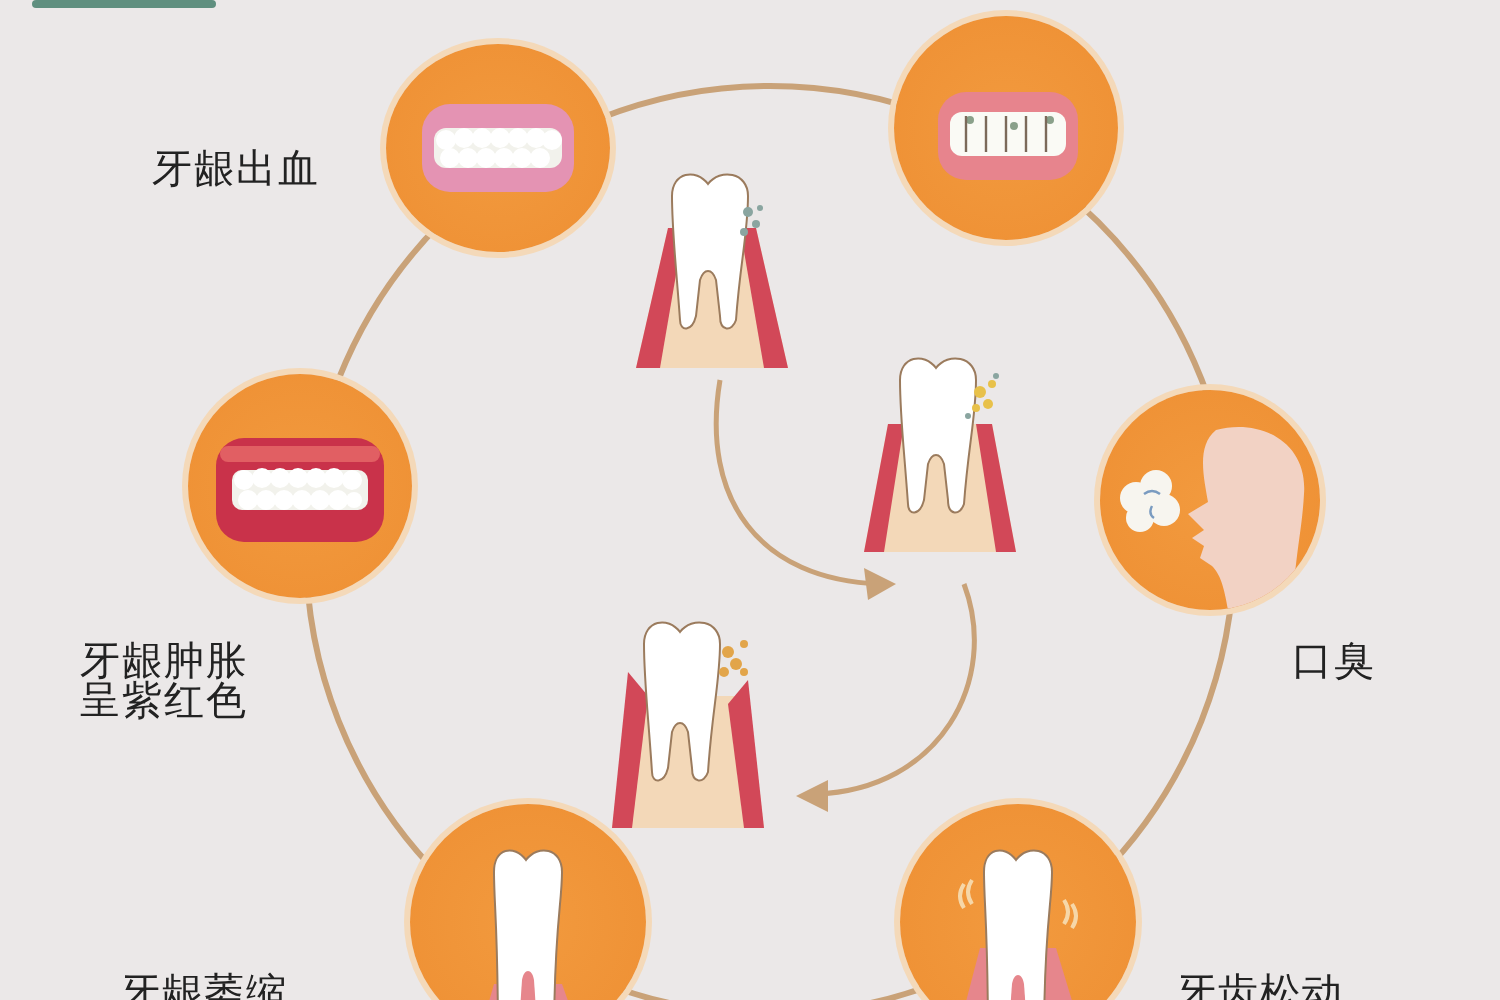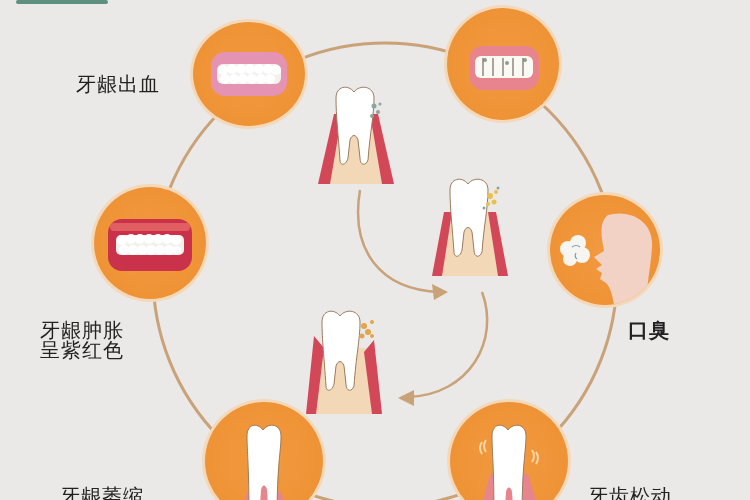--- a/index.html
+++ b/index.html
@@ -88,21 +88,21 @@
       <g fill="#f7f5ef">
         <circle cx="18" cy="54" r="8"></circle>
           <circle cx="28" cy="48" r="8"></circle>
           <circle cx="32" cy="60" r="8"></circle>
           <circle cx="20" cy="64" r="7"></circle>
       </g>
       <path d="M22 52 q4 -3 8 0" fill="none" stroke="#7a9bc0" stroke-width="1.2"></path>
       <path d="M26 58 q-2 4 1 6" fill="none" stroke="#7a9bc0" stroke-width="1.2"></path>
     </svg>
   </div>
-  <div class="label" style="left:628px; top:312px;font-weight:bold;">口臭</div>
+  <div class="label" style="left:646px; top:312px;">口臭</div>
 
   <div class="node" style="left:450px; top:402px; width:118px; height:118px;">
     <svg viewBox="0 0 118 118">
       <path d="M28 118 L 40 72 L 78 72 L 92 118 Z" fill="#e6868c"></path>
       <path d="M42 34 C 42 22, 52 20, 58 28 C 64 20, 76 22, 76 34 C 76 50, 72 62, 72 118 L 44 118 C 44 62, 42 50, 42 34 Z" fill="#ffffff" stroke="#9b7b5d" stroke-width="1"></path>
       <path d="M54 118 L 56 90 C 57 84, 61 84, 62 90 L 64 118 Z" fill="#e6868c"></path>
       <g fill="none" stroke="#f6d7a8" stroke-width="2">
         <path d="M32 40 q-4 6 0 12"></path>
           <path d="M36 38 q-4 6 0 12"></path>
         <path d="M86 50 q4 6 0 12"></path>

